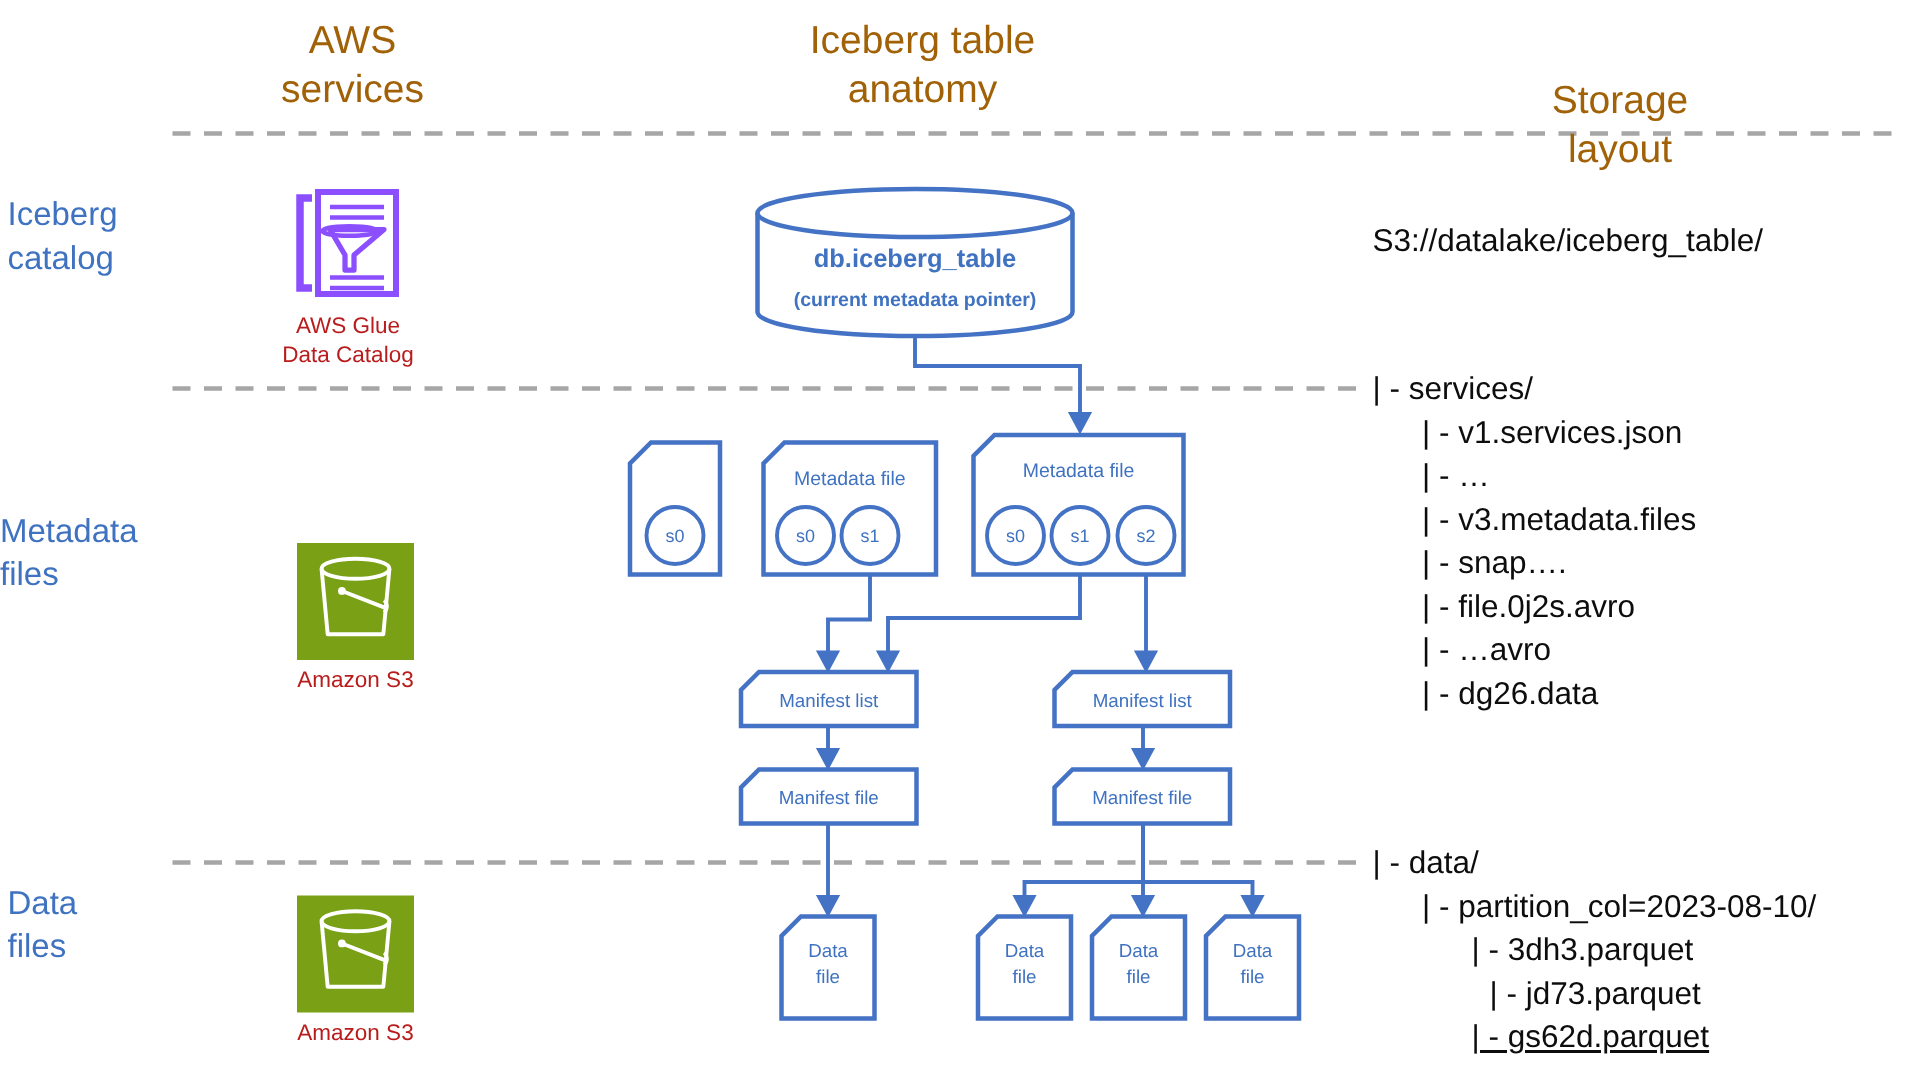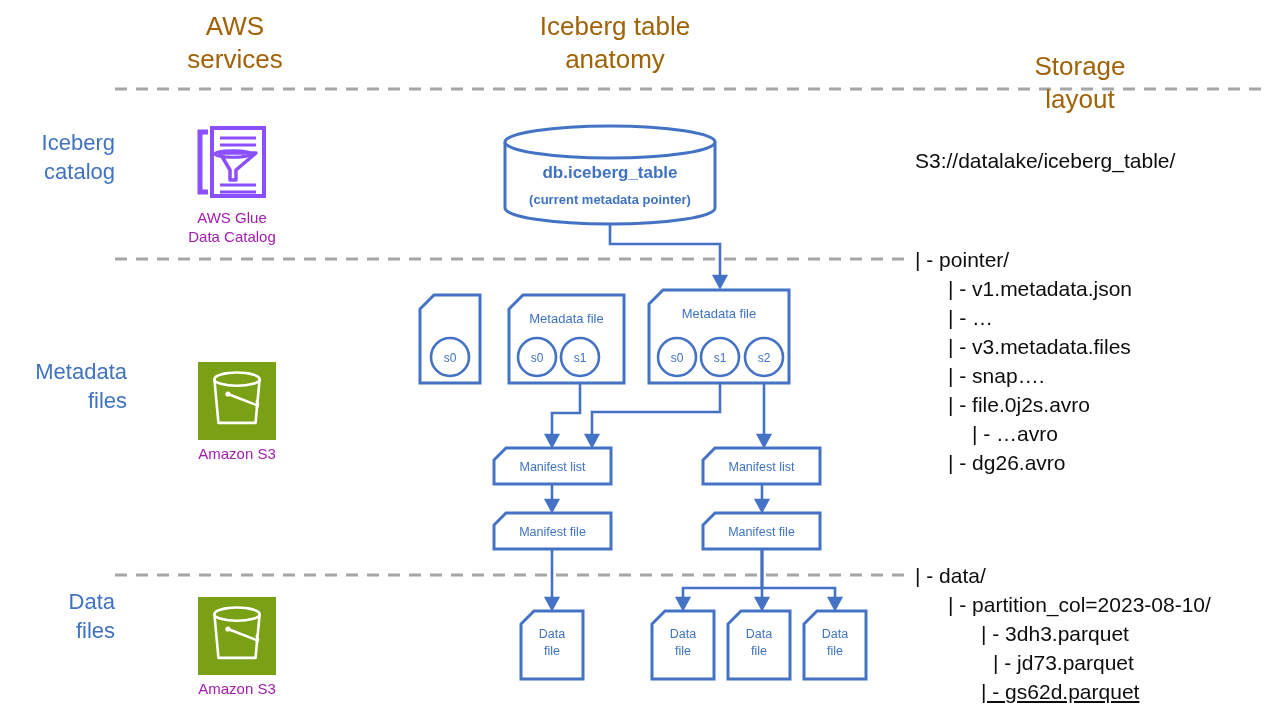--- a/index.html
+++ b/index.html
@@ -1,21 +1,21 @@
 <!DOCTYPE html>
 <html><head>
 <meta charset="utf-8">
 <style>
   html,body{margin:0;padding:0;background:#ffffff;}
   body{width:1273px;height:713px;font-family:"Liberation Sans",sans-serif;overflow:hidden;}
   #stage{position:relative;width:1273px;height:713px;background:#fff;}
   svg{position:absolute;left:0;top:0;}
   .hdr{position:absolute;text-align:center;color:#a16207;font-size:26px;line-height:33px;font-family:"Liberation Sans",sans-serif;}
-  .rowlabel{position:absolute;text-align:right;color:#3f72c0;font-size:22px;line-height:29px;font-family:"Liberation Sans",sans-serif;}
-  .svclabel{position:absolute;text-align:center;color:#a21caf;font-size:15px;line-height:19px;font-family:"Liberation Sans",sans-serif;}
+  .rowlabel{position:absolute;text-align:left;color:#3f72c0;font-size:22px;line-height:29px;font-family:"Liberation Sans",sans-serif;}
+  .svclabel{position:absolute;text-align:center;color:#b91c1c;font-size:15px;line-height:19px;font-family:"Liberation Sans",sans-serif;}
   .pathline{position:absolute;color:#0d0d0d;font-size:21px;line-height:29px;white-space:pre;font-family:"Liberation Sans",sans-serif;}
   .cyl-t1{font-size:17px;font-weight:bold;fill:#3f72c0;font-family:"Liberation Sans",sans-serif;}
   .cyl-t2{font-size:13px;font-weight:bold;fill:#3f72c0;font-family:"Liberation Sans",sans-serif;}
   .boxlab{font-size:13px;fill:#3f72c0;font-family:"Liberation Sans",sans-serif;}
   .boxlab-s{font-size:12.5px;fill:#3f72c0;font-family:"Liberation Sans",sans-serif;}
   .snaplab{font-size:12px;fill:#3f72c0;font-family:"Liberation Sans",sans-serif;}
 </style>
 </head>
 <body>
 
@@ -159,38 +159,38 @@
       </g>
   </svg>
 
   <div id="headers-layer">
       <div class="hdr" style="left: 140px; top: 10px; width: 190px;">AWS<br>services</div>
       <div class="hdr" style="left: 470px; top: 10px; width: 290px;">Iceberg table<br>anatomy</div>
       <div class="hdr" style="left: 950px; top: 10px; width: 260px; margin-top: 40px;">Storage<br>layout</div>
     </div>
   <div id="rowlabels-layer">
       <div class="rowlabel" style="left: 5px; top: 128px; width: 110px;">Iceberg<br>catalog</div>
-      <div class="rowlabel" style="left: 0px; top: 357px; width: 115px; padding-left: 12px;">Metadata<br>files</div>
+      <div class="rowlabel" style="left: 0px; top: 339px; width: 115px;">Metadata<br>files</div>
       <div class="rowlabel" style="left: 5px; top: 587px; width: 110px;">Data<br>files</div>
     </div>
   <div id="svclabels-layer">
       <div class="svclabel" style="left: 136px; top: 208px; width: 192px;">AWS Glue<br>Data Catalog</div>
       <div class="svclabel" style="left: 138px; top: 444px; width: 198px;">Amazon S3</div>
       <div class="svclabel" style="left: 138px; top: 679px; width: 198px;">Amazon S3</div>
     </div>
   <div id="storage-layer">
       <div class="pathline" style="left: 915px; top: 146px;">S3://datalake/iceberg_table/</div>
-      <div class="pathline" style="left: 915px; top: 245px;">| - pointer/</div>
-      <div class="pathline" style="left: 948px; top: 274px;">| - v1.metadata.json</div>
+      <div class="pathline" style="left: 915px; top: 245px;">| - services/</div>
+      <div class="pathline" style="left: 948px; top: 274px;">| - v1.services.json</div>
       <div class="pathline" style="left: 948px; top: 303px;">| - …</div>
       <div class="pathline" style="left: 948px; top: 332px;">| - v3.metadata.files</div>
       <div class="pathline" style="left: 948px; top: 361px;">| - snap….</div>
       <div class="pathline" style="left: 948px; top: 390px;">| - file.0j2s.avro</div>
-      <div class="pathline" style="left: 948px; top: 419px; margin-left: 24px;">| - …avro</div>
-      <div class="pathline" style="left: 948px; top: 448px;">| - dg26.avro</div>
+      <div class="pathline" style="left: 948px; top: 419px;">| - …avro</div>
+      <div class="pathline" style="left: 948px; top: 448px;">| - dg26.data</div>
       <div class="pathline" style="left: 915px; top: 561px;">| - data/</div>
       <div class="pathline" style="left: 948px; top: 590px;">| - partition_col=2023-08-10/</div>
       <div class="pathline" style="left: 981px; top: 619px;">| - 3dh3.parquet</div>
       <div class="pathline" style="left: 981px; top: 648px; margin-left: 12px;">| - jd73.parquet</div>
       <div class="pathline" style="left: 981px; top: 677px; text-decoration: underline;">| - gs62d.parquet</div>
     </div>
 
 </div>
 
 </body></html>

